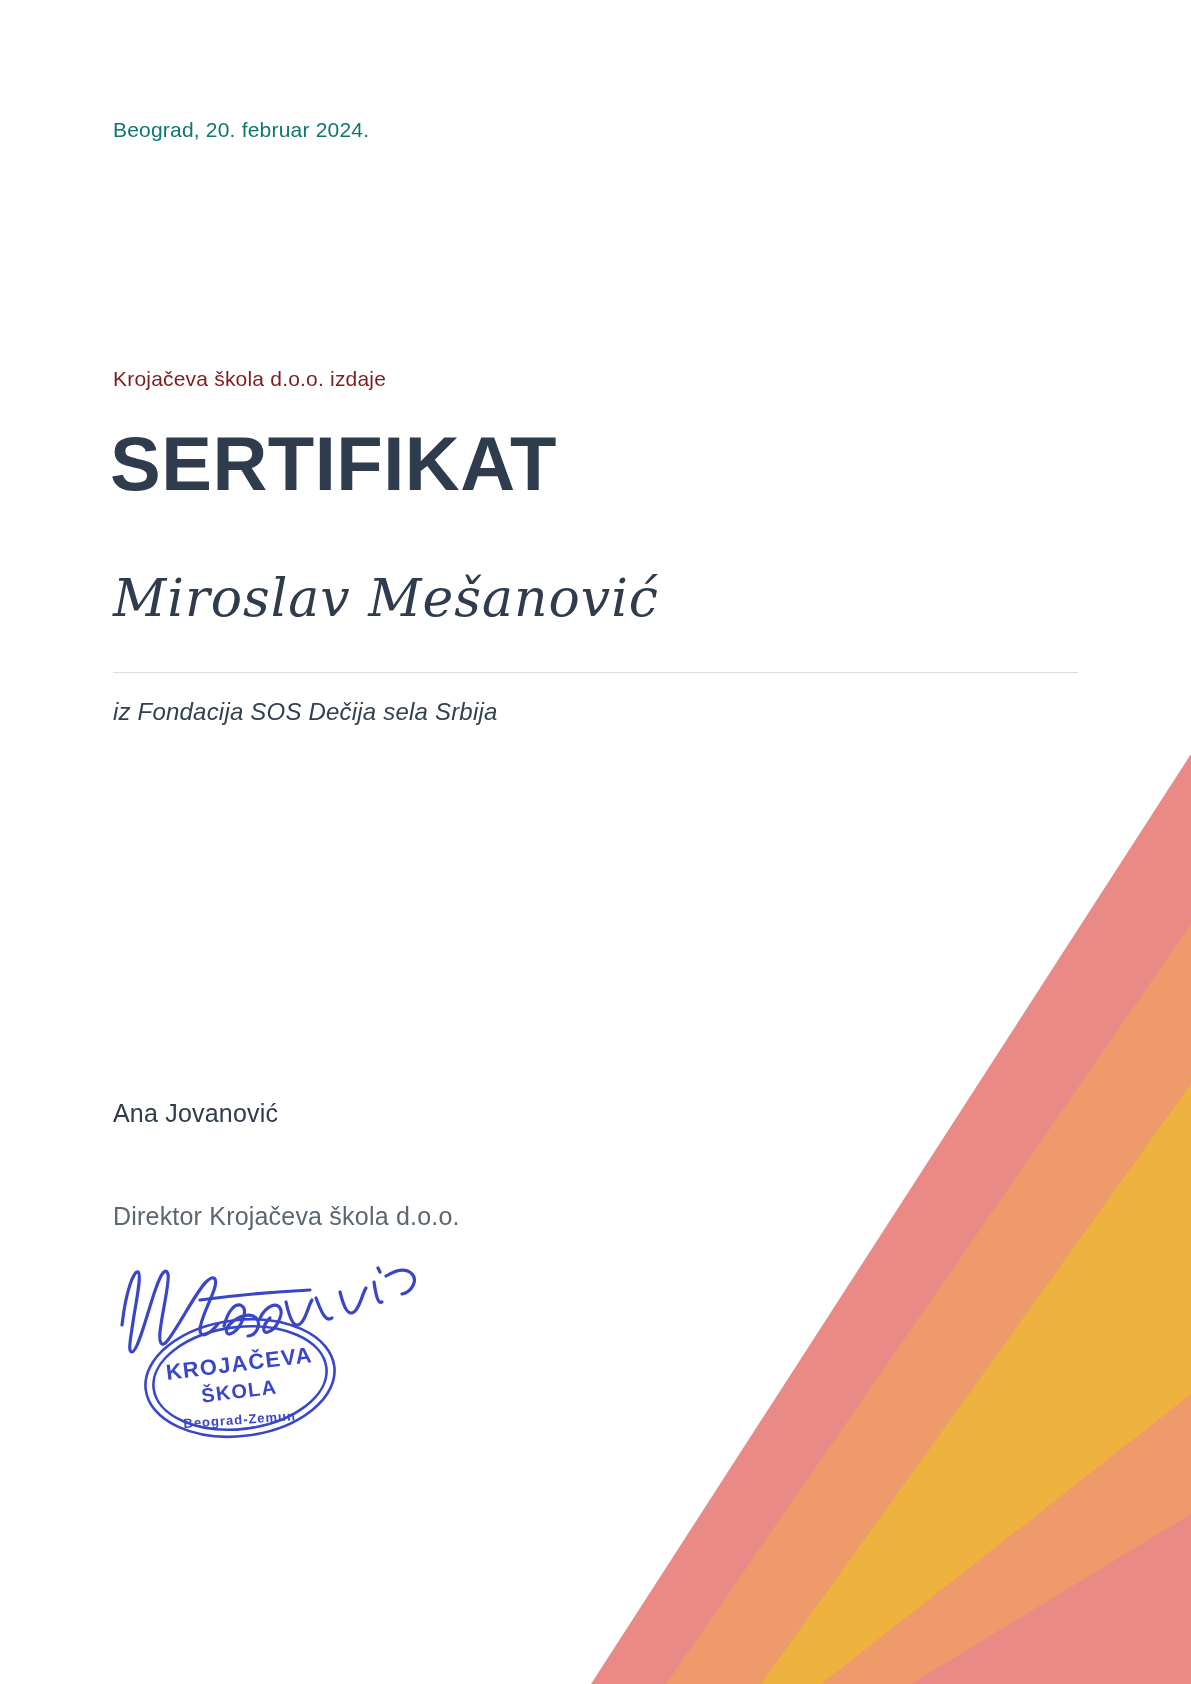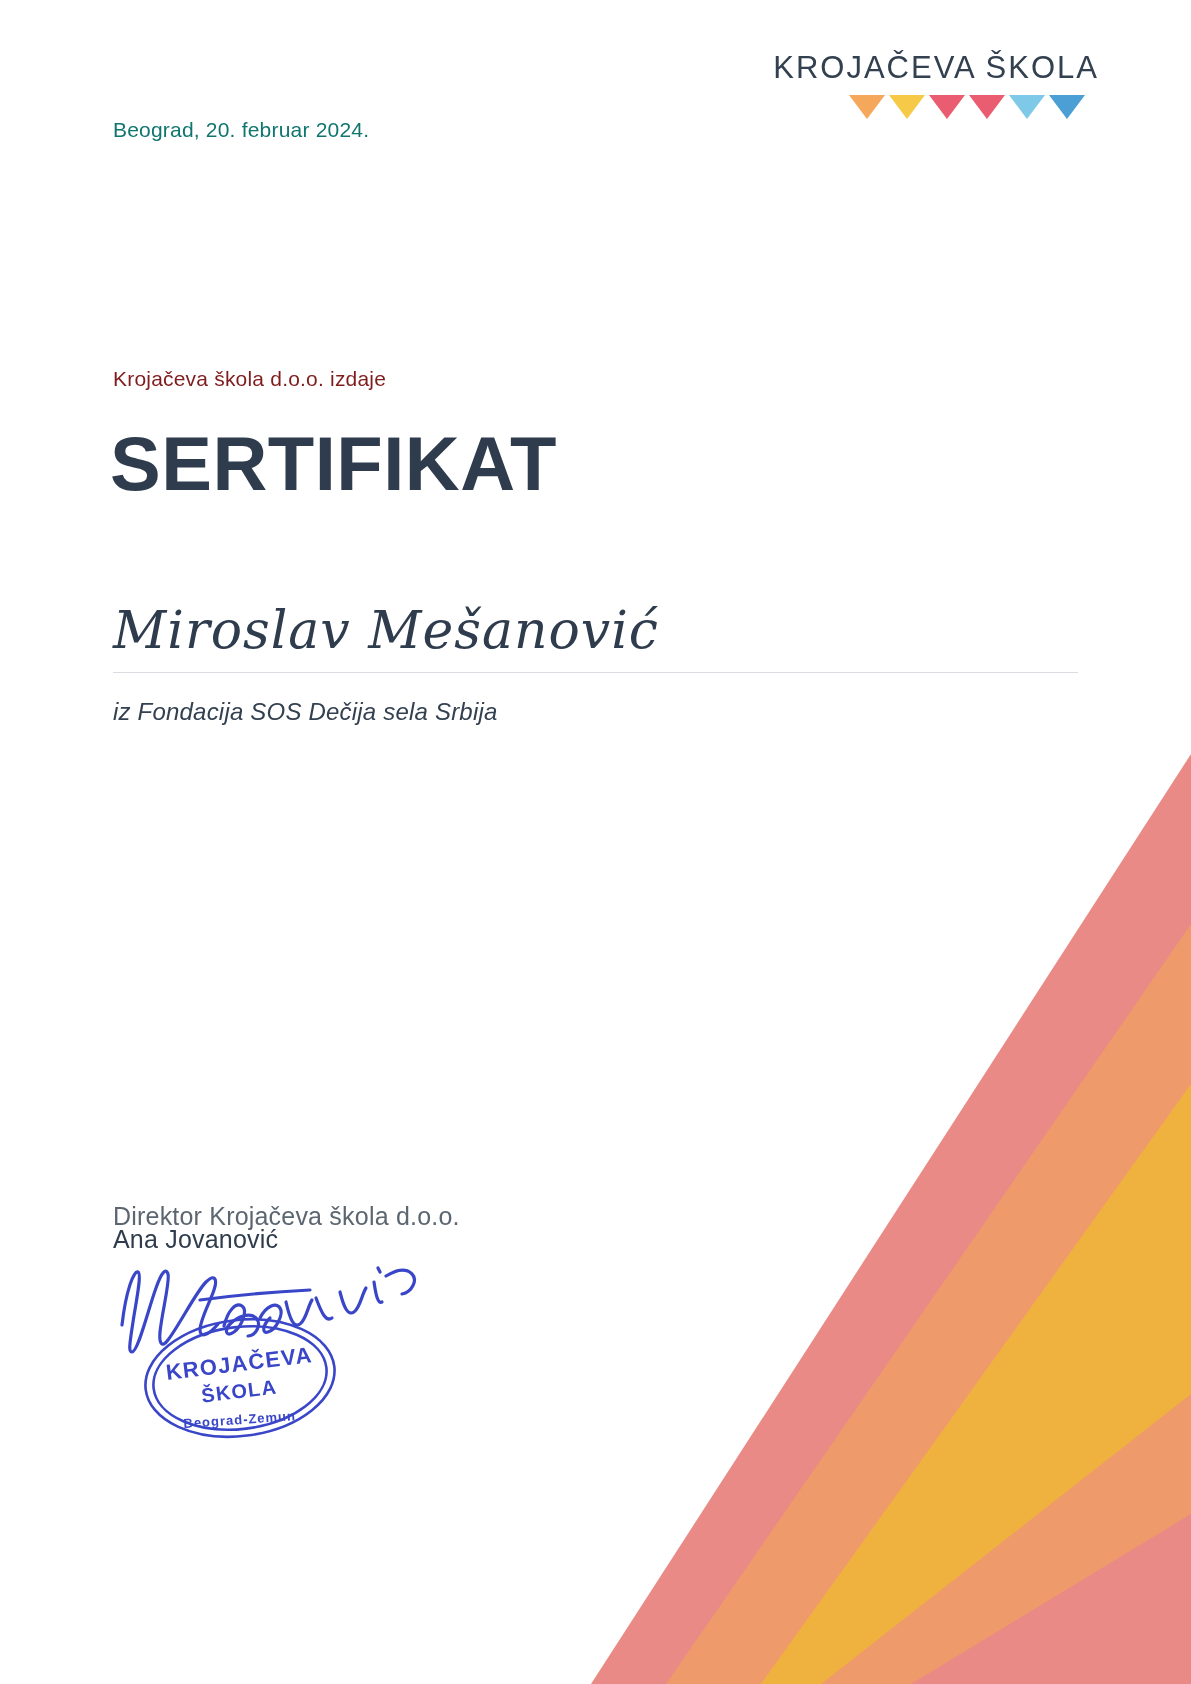--- a/index.html
+++ b/index.html
@@ -80,21 +80,21 @@
     font-weight: bold;
     color: #2e3c4d;
     letter-spacing: 0.5px;
     line-height: 1.1;
     margin-top: 36px;
   }
 
   
   .recipient-name {
     position: absolute;
-    top: 600px;
+    top: 568px;
     left: 113px;
     font-family: "DejaVu Serif", serif;
     font-style: italic;
     font-size: 52px;
     color: #2e3c4d;
     letter-spacing: 1px;
     white-space: nowrap;
   }
   .recipient-rule {
     position: absolute;
@@ -132,21 +132,21 @@
     line-height: 1.48;
     color: #4a555f;
     letter-spacing: 0.1px;
   }
   .body-text b { color: #33404f; font-weight: bold; }
   .score { font-weight: bold; color: #33404f; letter-spacing: 1px; }
 
   
   .signer-name {
     position: absolute;
-    top: 1225px;
+    top: 1099px;
     left: 113px;
     font-size: 25px;
     color: #2e3c4d;
     letter-spacing: 0.2px;
   }
   .signer-role {
     position: absolute;
     top: 1202px;
     left: 113px;
     font-size: 25px;
@@ -170,33 +170,20 @@
     <svg width="760" height="930" viewBox="0 0 760 930" xmlns="http://www.w3.org/2000/svg">
       <polygon points="760,0 760,930 160,930" fill="#e98a86"></polygon>
       <polygon points="760,170 760,930 235,930" fill="#ef9a6a"></polygon>
       <polygon points="760,330 760,930 330,930" fill="#f0b23f"></polygon>
       <polygon points="760,640 760,930 390,930" fill="#ef9a6a"></polygon>
       <polygon points="760,760 760,930 480,930" fill="#e98a86"></polygon>
       <polygon points="0,930 120,930 60,860" fill="#ffffff"></polygon>
     </svg>
   </div>
 
-  <div class="logo-block">
-    <div class="logo-word">KROJAČEVA ŠKOLA</div>
-    <div class="logo-zigzag">
-      <svg width="250" height="26" viewBox="0 0 250 26" xmlns="http://www.w3.org/2000/svg">
-        <polygon points="0,0 36,0 18,24" fill="#f5a85c"></polygon>
-        <polygon points="40,0 76,0 58,24" fill="#f7c948"></polygon>
-        <polygon points="80,0 116,0 98,24" fill="#ea5c6f"></polygon>
-        <polygon points="120,0 156,0 138,24" fill="#ea5c6f"></polygon>
-        <polygon points="160,0 196,0 178,24" fill="#7ec8e8"></polygon>
-        <polygon points="200,0 236,0 218,24" fill="#4b9fd5"></polygon>
-      </svg>
-    </div>
-  </div>
 
   <div class="date-line">Beograd, 20. februar 2024.</div>
 
   <div class="issuer">Krojačeva škola d.o.o. izdaje</div>
   <div class="cert-title">SERTIFIKAT</div>
 
   <div class="recipient-name">Miroslav  Mešanović</div>
   <div class="recipient-rule"></div>
   <div class="recipient-org">iz Fondacija SOS Dečija sela Srbija</div>
 

